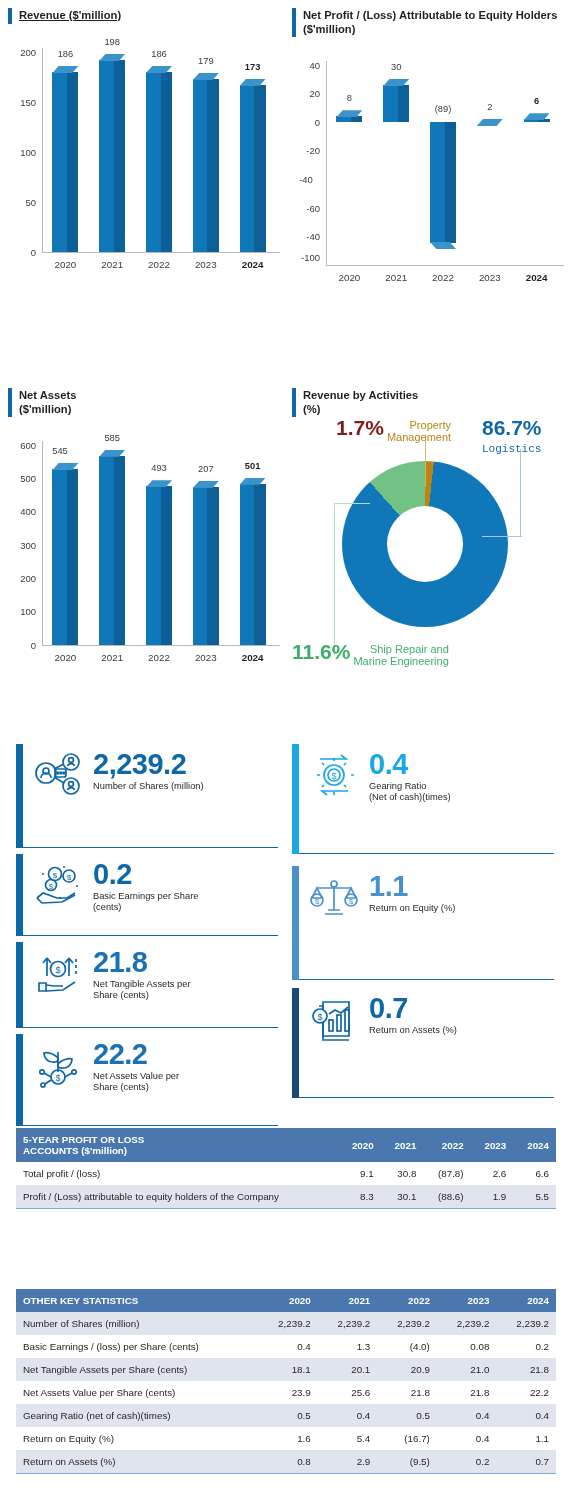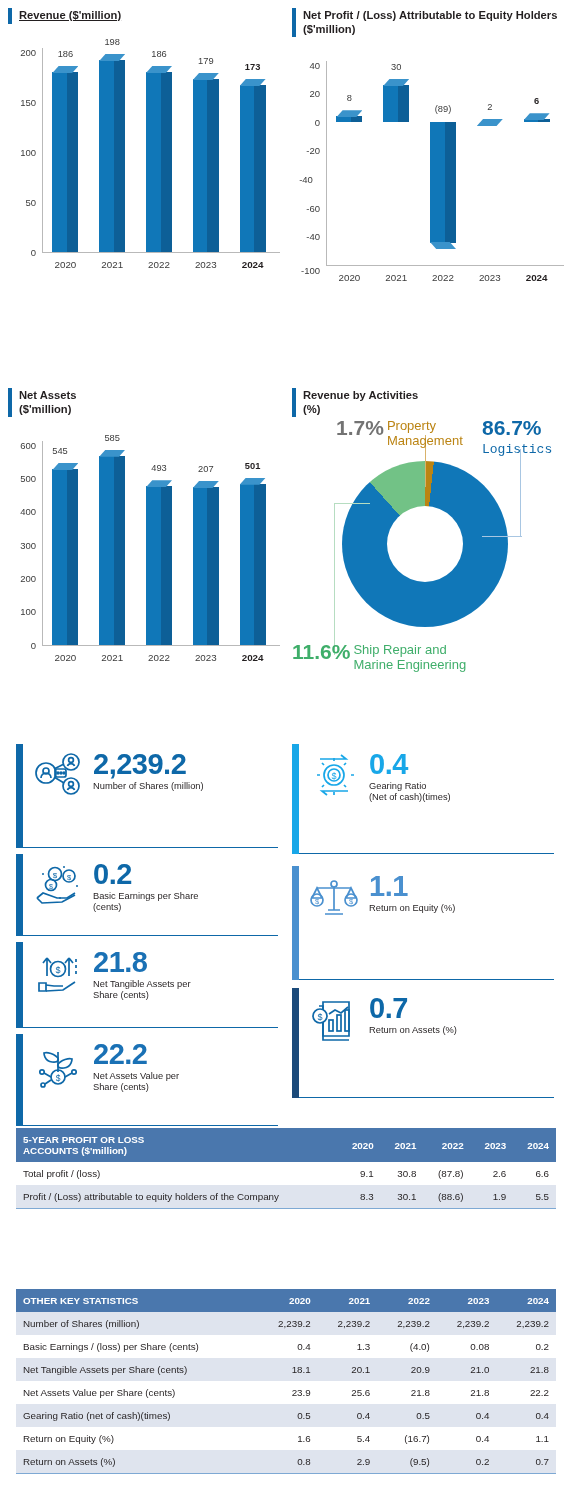--- a/index.html
+++ b/index.html
@@ -103,21 +103,21 @@
   .donut-hole {
     position: absolute;
     left: 50%; top: 50%;
     width: 76px; height: 76px;
     margin: -38px 0 0 -38px;
     background: #ffffff;
     border-radius: 50%;
   }
   .dlabel { position: absolute; display: flex; align-items: flex-start; gap: 3px; }
   .dpct { font-size: 21px; font-weight: bold; line-height: 1; }
-  .dname { font-size: 13px; line-height: 1.15; padding-top: 2px; }
+  .dname { font-size: 11px; line-height: 1.15; padding-top: 2px; text-align: right; }
   .leader { position: absolute; }
 
   
   .kpis { position: absolute; top: 744px; left: 0; width: 572px; height: 356px; }
   .kpi {
     position: absolute;
     display: flex;
     align-items: flex-start;
   }
   .kpi .accent { width: 7px; flex: 0 0 7px; align-self: stretch; }
@@ -227,21 +227,21 @@
       </div>
   </div>
 
   <div class="cell cell-tr">
     <div class="sec-title">
       <span class="tbar"></span>
       <span style="white-space:pre-line">Net Profit / (Loss) Attributable to Equity Holders
 ($'million)</span>
     </div>
     <div class="plot" id="plot-netprofit" style="height:240px;">
-        <div class="ytick" style="top: 219px; width: 28px; right: 250px;">-100</div>
+        <div class="ytick" style="top: 206px; width: 28px; right: 250px;">-100</div>
         <div class="ytick" style="top: 185.429px; width: 28px; right: 250px;">-40</div>
         <div class="ytick" style="top: 156.857px; width: 28px; right: 250px;">-60</div>
         <div class="ytick" style="top: 128.286px; width: 28px; right: 250px; text-align: center;">-40</div>
         <div class="ytick" style="top: 99.7143px; width: 28px; right: 250px;">-20</div>
         <div class="ytick" style="top: 71.1429px; width: 28px; right: 250px;">0</div>
         <div class="ytick" style="top: 42.5714px; width: 28px; right: 250px;">20</div>
         <div class="ytick" style="top: 14px; width: 28px; right: 250px;">40</div>
         <div class="axisline" style="left: 34px; top: 10px; width: 1px; height: 204px;"></div>
         <div class="axisline" style="left: 34px; top: 214px; width: 238px; height: 1px;"></div>
         <div class="bar3d" style="left: 44.4px; top: 59.7143px; width: 26px; height: 11.4286px;">
@@ -345,21 +345,21 @@
     <div class="donut-wrap" id="donut-wrap">
       <div class="donut" id="donut-ring" style="background: conic-gradient(rgb(187, 132, 19) 0deg, rgb(187, 132, 19) 6.12deg, rgb(16, 119, 184) 6.12deg, rgb(16, 119, 184) 318.24deg, rgb(114, 194, 134) 318.24deg, rgb(114, 194, 134) 360deg);">
         <div class="donut-hole"></div>
       </div>
     <div class="leader" style="left: 133px; top: 18px; width: 1.3px; height: 52px; background: rgb(217, 178, 106);"></div>
         <div class="leader" style="left: 228px; top: 32px; width: 1.3px; height: 88px; background: rgb(168, 198, 226);"></div>
         <div class="leader" style="left: 190px; top: 119px; width: 40px; height: 1.3px; background: rgb(168, 198, 226);"></div>
         <div class="leader" style="left: 42px; top: 86px; width: 1.3px; height: 152px; background: rgb(182, 221, 193);"></div>
         <div class="leader" style="left: 42px; top: 86px; width: 36px; height: 1.3px; background: rgb(182, 221, 193);"></div>
         <div class="dlabel" style="left: 44px; top: 0px;">
-          <span class="dpct" style="color: #737373;">1.7%</span>
+          <span class="dpct" style="color: #7f1d1d;">1.7%</span>
           <span class="dname" style="color: rgb(187, 132, 19); white-space: pre-line;">Property
 Management</span>
         </div>
         <div class="dlabel" style="left: 190px; top: 0px; flex-direction: column;">
           <span class="dpct" style="color: rgb(14, 104, 168);">86.7%</span>
           <span class="dname" style="color: rgb(14, 104, 168); white-space: pre-line; font-family: Liberation Mono, monospace;">Logistics</span>
         </div>
         <div class="dlabel" style="left: 0px; top: 224px;">
           <span class="dpct" style="color: rgb(63, 174, 106);">11.6%</span>
           <span class="dname" style="color: rgb(63, 174, 106); white-space: pre-line;">Ship Repair and

